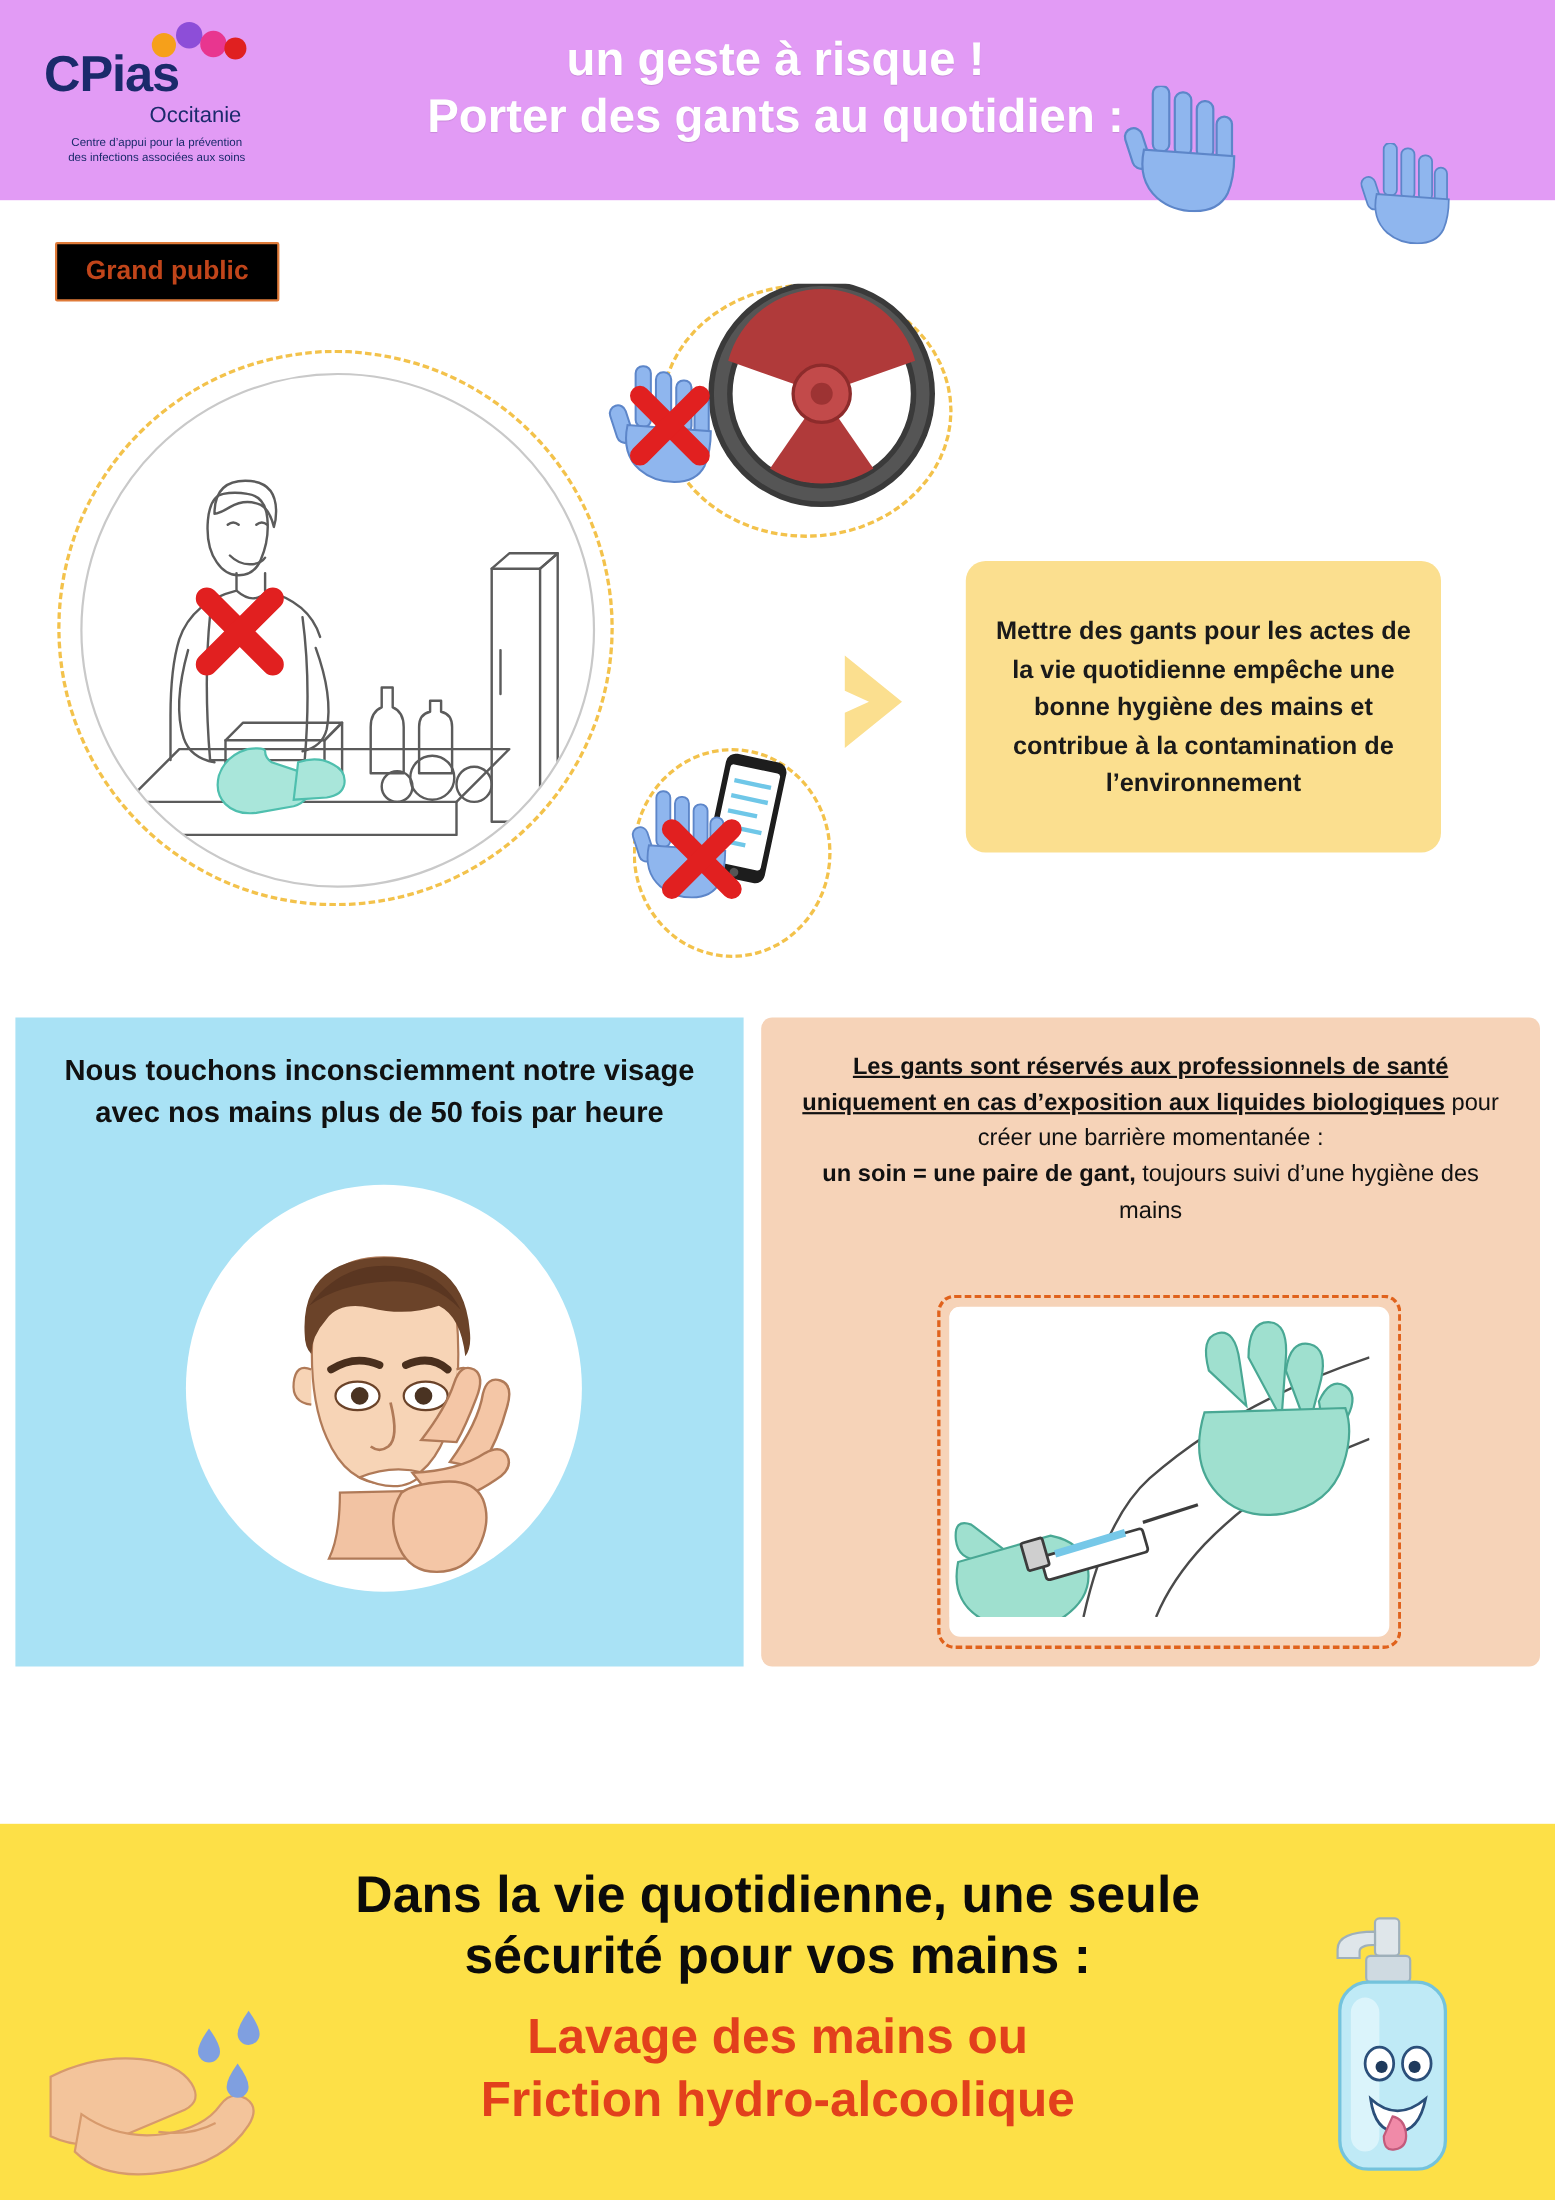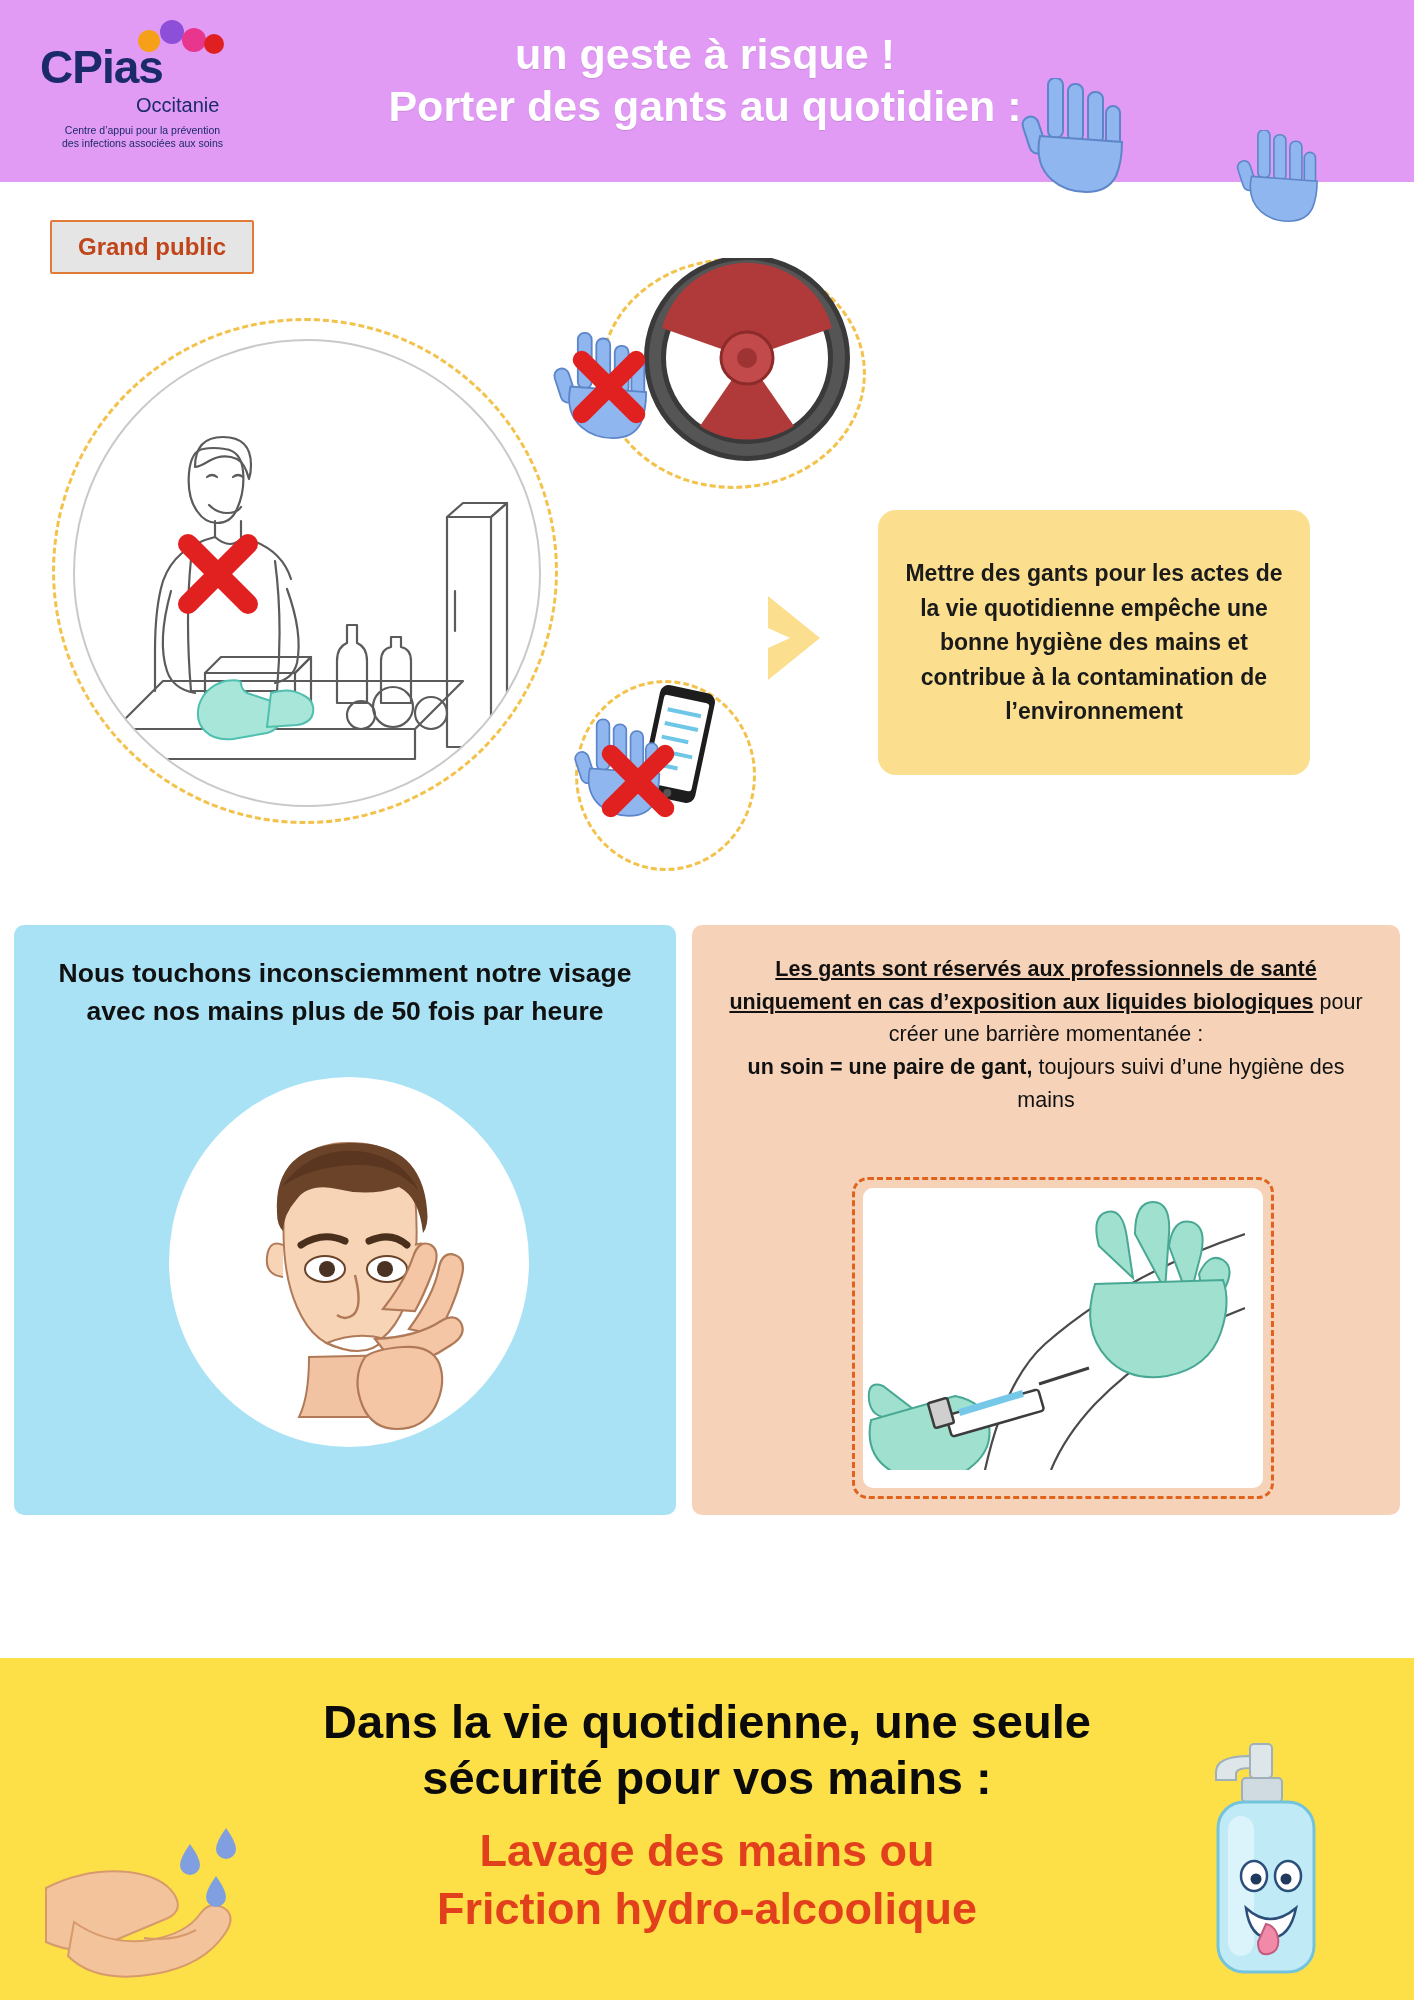--- a/index.html
+++ b/index.html
@@ -40,21 +40,21 @@
     text-shadow:0 1px 1px rgba(0,0,0,.12);
   }
 
   
   .hdr-glove-a{position:absolute;left:1020px;top:78px;}
   .hdr-glove-b{position:absolute;left:1235px;top:130px;}
 
   
   .badge{
     position:absolute;left:50px;top:220px;
-    border:2px solid #e07b39;background:#e5e5e5;
+    border:2px solid #e07b39;background:#000000;
     padding:11px 26px;font-size:24px;font-weight:bold;color:#c1451a;
     border-radius:2px;
   }
 
   
   .kitchen-circle{
     position:absolute;left:52px;top:318px;width:500px;height:500px;
     border-radius:50%;
     border:3px dashed #f3c24b;
   }
@@ -83,21 +83,21 @@
     display:flex;align-items:center;justify-content:center;
   }
   .yellow-box p{
     margin:0;padding:0 26px;text-align:center;
     font-size:23px;font-weight:bold;color:#1a1a1a;line-height:1.5;
   }
 
   
   .blue-panel{
     position:absolute;left:14px;top:925px;width:662px;height:590px;
-    background:#a9e2f5;border-radius:10px;
+    background:#a9e2f5;border-radius:0;
   }
   .blue-panel h2{
     margin:0;padding:30px 34px 0 34px;
     text-align:center;font-size:26.5px;font-weight:bold;color:#111;line-height:1.42;
   }
   .face-circle{
     position:absolute;left:155px;top:152px;width:360px;height:370px;
     border-radius:50%;background:#ffffff;overflow:hidden;
   }
 

